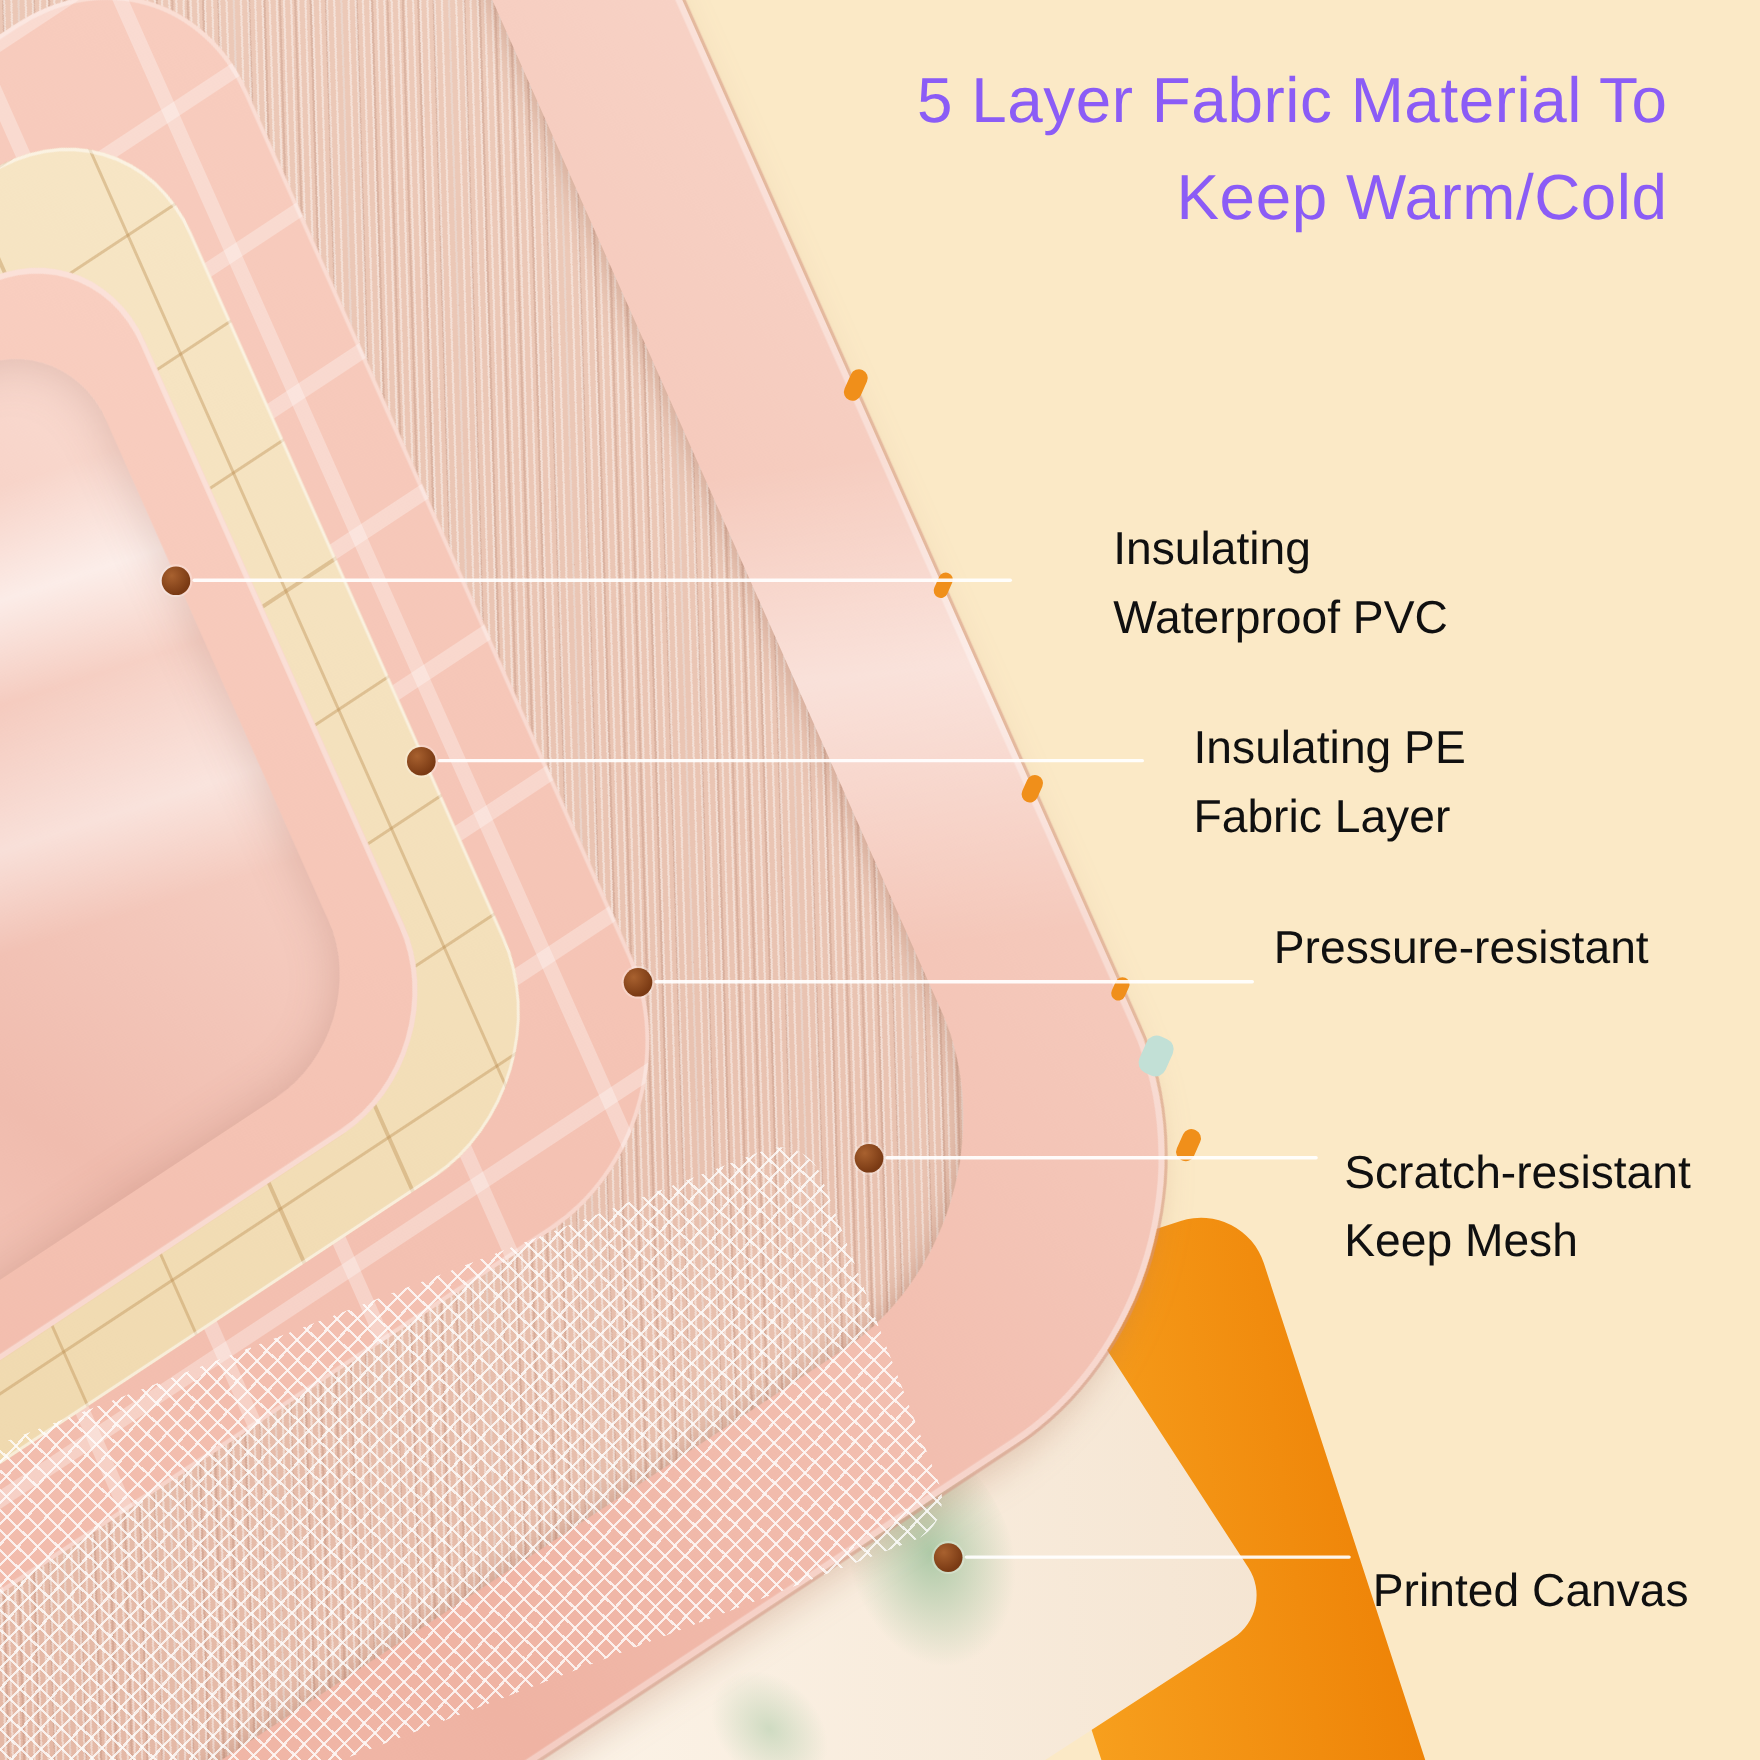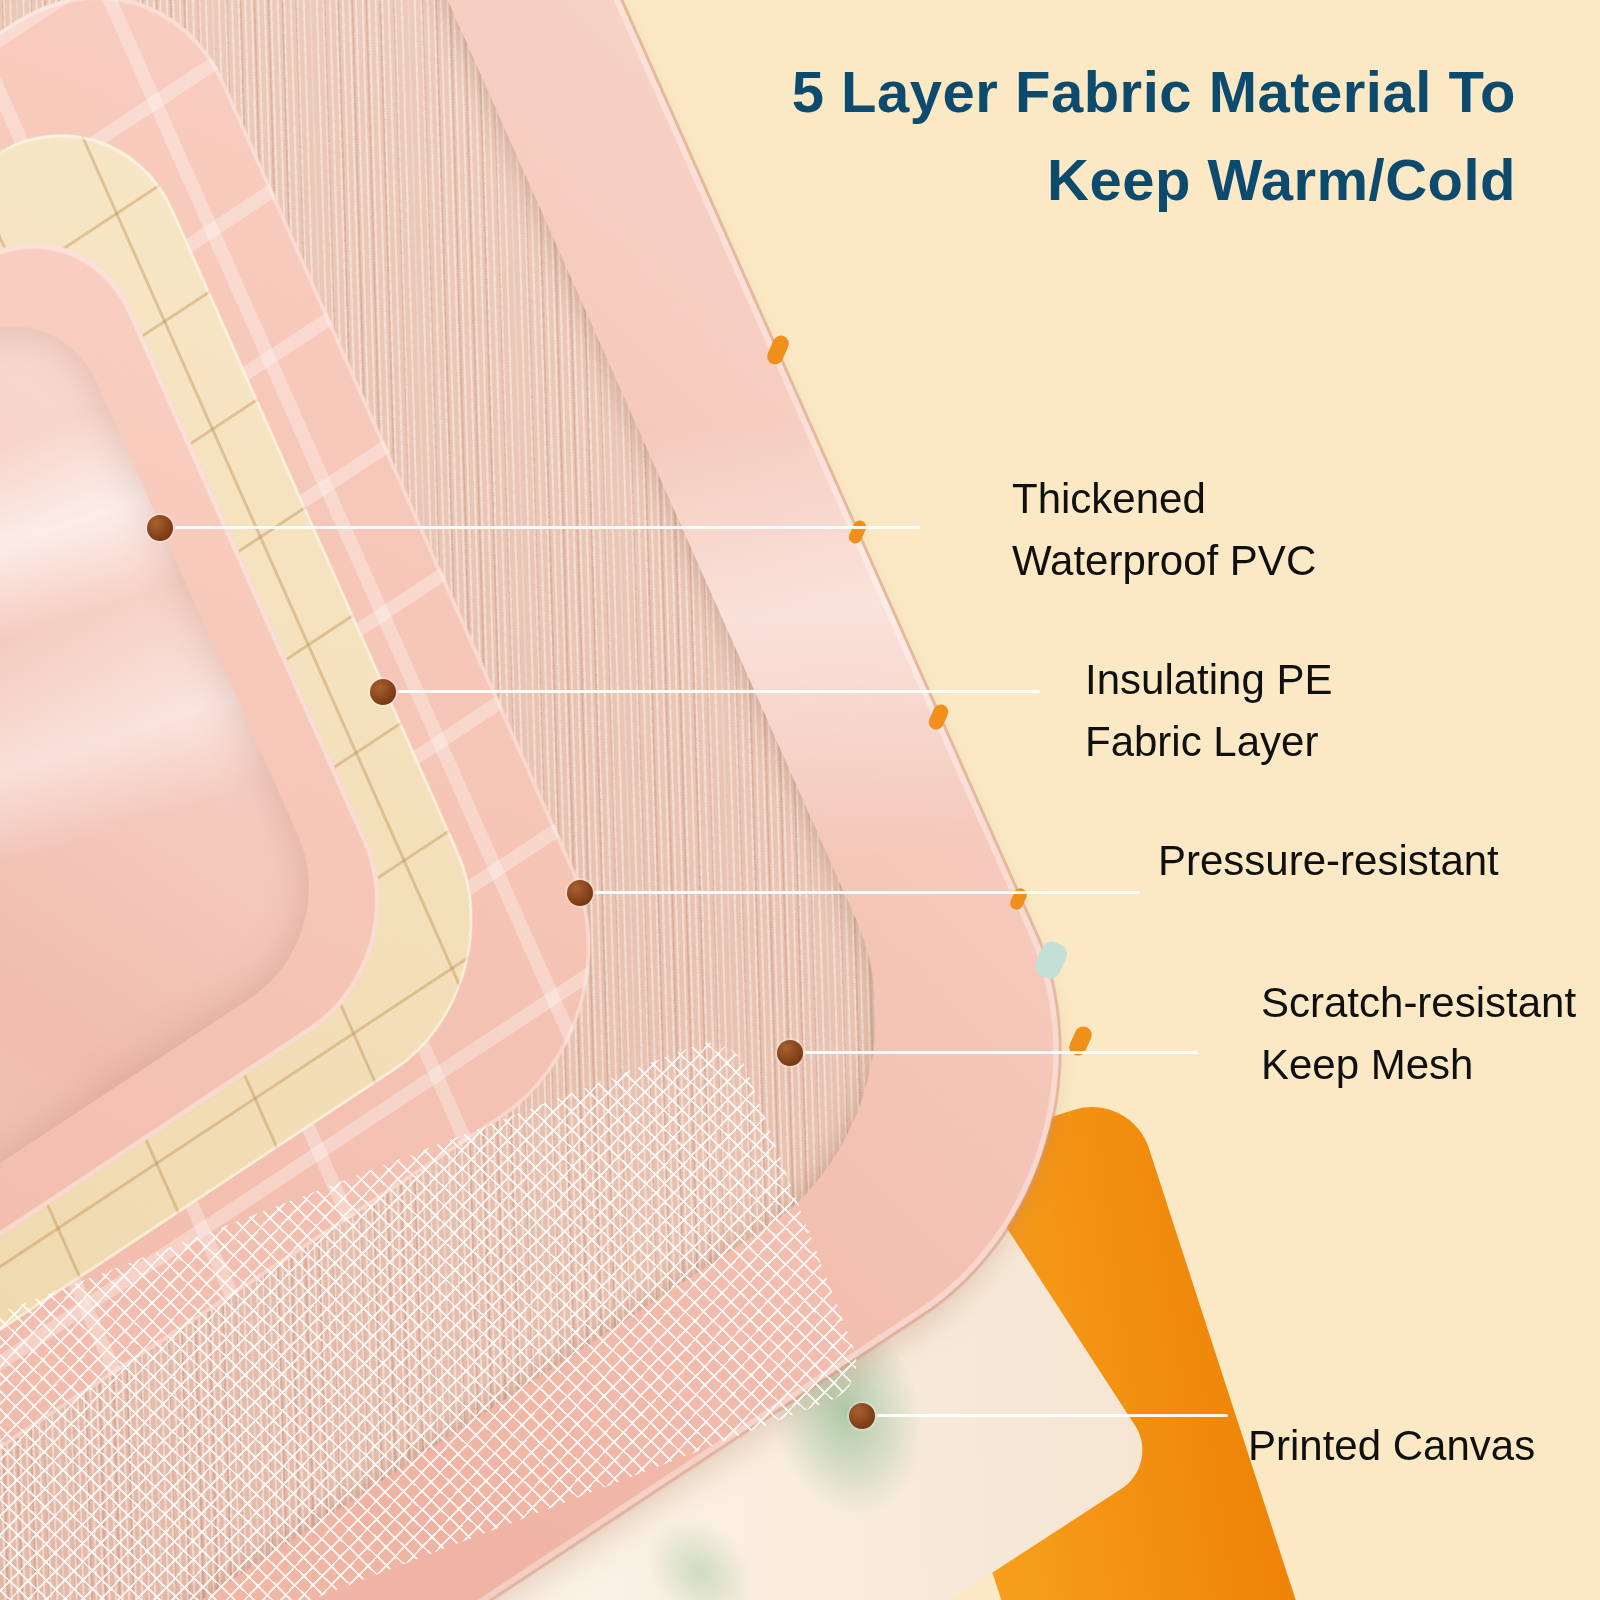--- a/index.html
+++ b/index.html
@@ -98,40 +98,40 @@
   .f2 { left:851px;  top:520px;  width:13px; height:24px; }
   .f3 { left:931px;  top:704px;  width:15px; height:26px; }
   .f4 { left:1012px; top:888px;  width:13px; height:22px; }
   .f5 { left:1072px; top:1026px; width:17px; height:30px; }
   .fleck-teal { position:absolute; left:1038px; top:942px; width:26px; height:36px;
     background:#c2e0d6; border-radius:10px; transform:rotate(24deg); }
 
   
   .title {
     position:absolute; top:48px; right:84px; margin:0;
-    text-align:right; font-weight:bold; font-size:58px; line-height:88px;
-    color:#0c4a6e; letter-spacing:0.5px;
+    text-align:right; font-weight:normal; font-size:58px; line-height:88px;
+    color:#8b5cf6; letter-spacing:0.5px;
   }
 
   .callout .dot {
     position:absolute; width:26px; height:26px; border-radius:50%;
     background:radial-gradient(circle at 35% 32%, #a8612f, #7a3a14 70%);
     box-shadow:0 0 0 2px rgba(255,255,255,0.25);
   }
   .callout .line {
     position:absolute; height:3px; border-radius:2px;
     background:rgba(255,255,255,0.92);
   }
   .callout .label {
     position:absolute; font-size:42px; line-height:62px; color:#101010;
   }
   .c1 .dot { left:147px; top:515px; }  .c1 .line { left:175px; top:526px; width:745px; }  .c1 .label { left:1012px; top:468px; }
   .c2 .dot { left:370px; top:679px; }  .c2 .line { left:398px; top:690px; width:642px; }  .c2 .label { left:1085px; top:632px;margin-top:17px; }
   .c3 .dot { left:567px; top:880px; }  .c3 .line { left:595px; top:891px; width:545px; }  .c3 .label { left:1158px; top:830px; }
-  .c4 .dot { left:777px; top:1040px; } .c4 .line { left:805px; top:1051px; width:393px; } .c4 .label { left:1222px; top:972px;margin-left:39px; }
+  .c4 .dot { left:777px; top:1040px; } .c4 .line { left:805px; top:1051px; width:393px; } .c4 .label { left:1222px; top:1035px; }
   .c5 .dot { left:849px; top:1403px; } .c5 .line { left:877px; top:1414px; width:351px; } .c5 .label { left:1248px; top:1353px; }
 </style>
 </head>
 <body>
 
 <div class="canvas">
 
   <div class="product">
     <div class="skirt-orange"></div>
     <div class="skirt-white">
@@ -156,21 +156,21 @@
     <div class="fleck f4"></div>
     <div class="fleck f5"></div>
     <div class="fleck-teal"></div>
   </div>
 
   <h1 class="title"><span>5 Layer Fabric Material To</span><br><span>Keep Warm/Cold</span></h1>
 
   <div class="callout c1">
     <span class="dot"></span>
     <span class="line"></span>
-    <div class="label"><span>Thickened</span><br><span>Waterproof PVC</span></div>
+    <div class="label"><span>Insulating</span><br><span>Waterproof PVC</span></div>
   </div>
 
   <div class="callout c2">
     <span class="dot"></span>
     <span class="line"></span>
     <div class="label"><span>Insulating PE</span><br><span>Fabric Layer</span></div>
   </div>
 
   <div class="callout c3">
     <span class="dot"></span>

